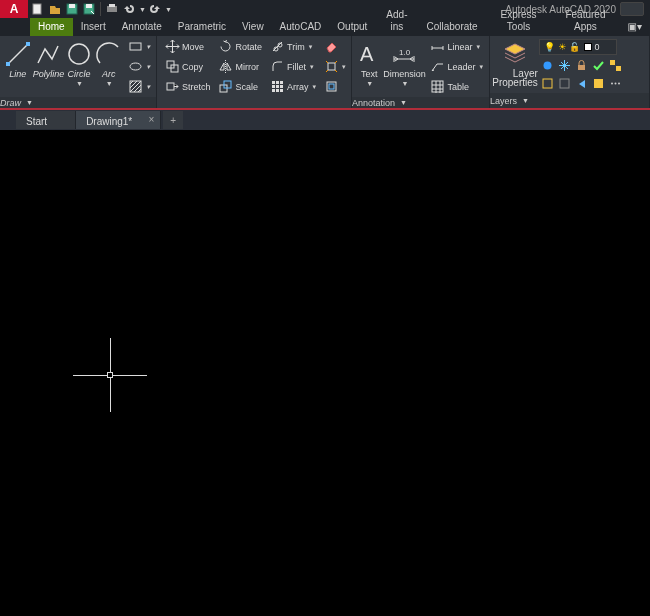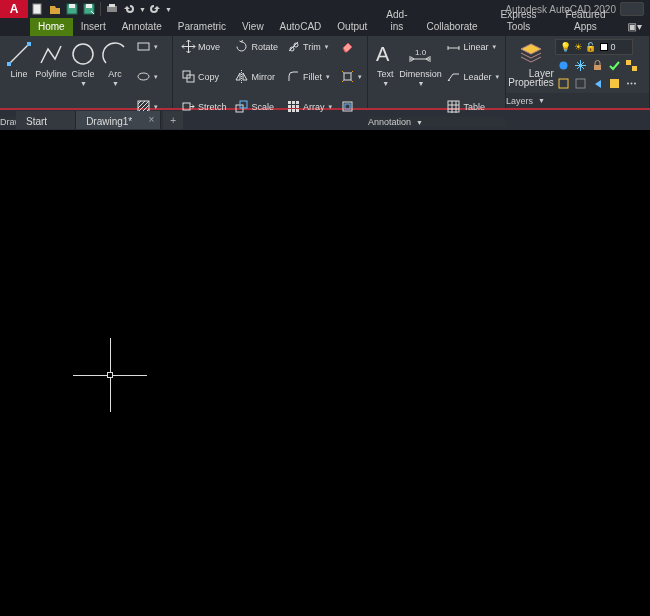--- a/index.html
+++ b/index.html
@@ -16,21 +16,21 @@
   .menus { height:18px; background:#1f2329; display:flex; align-items:flex-end; padding-left:30px; gap:0; font-size:10px; color:#ccc; }
   .menu-tab { padding:3px 8px; cursor:pointer; line-height:12px;text-align:center; }
   .menu-tab.active { background:#4d7c0f; color:#fff; }
   
   .ribbon { height:74px; background:#33383f; display:flex; border-bottom:2px solid #b12d3a; }
   .panel { display:flex; flex-direction:column; border-right:1px solid #22262c; }
   .panel-body { flex:1; display:flex; align-items:flex-start; padding:2px 3px; }
   .panel-title { height:15px; font-size:9px; color:#ccc; text-align:center; display:flex; align-items:center; gap:4px; background:#2d3238;}
   .big-btn { width:32px; display:flex; flex-direction:column; align-items:center; gap:1px; cursor:pointer; color:#ddd; font-size:9px; padding-top:2px; }
   .big-btn .icon { width:28px; height:28px; display:flex; align-items:center; justify-content:center; }
-  .small-col { display:flex; flex-direction:column; gap:13px; margin-left:2px; }
+  .small-col { display:flex; flex-direction:column; gap:3px; margin-left:2px; }
   .small-btn { height:17px; display:flex; align-items:center; gap:3px; padding:0 3px; cursor:pointer; color:#ddd; font-size:9px; white-space:nowrap; }
   .ico16 { width:14px; height:14px; display:flex; align-items:center; justify-content:center; }
   .caret { font-size:7px; color:#ccc; margin-left:1px;}
   .layer-swatch { display:flex; align-items:center; gap:3px; font-size:9px; color:#ddd; background:#2a2f35; border:1px solid #444; padding:1px 4px; height:16px; width:78px; }
   .mini-row { display:flex; gap:1px; }
   .mini-ico { width:16px; height:16px; display:flex; align-items:center;justify-content:center; cursor:pointer;}
   
   .file-tabs { height:20px; background:#2a2f38; display:flex; align-items:center; padding-left:16px; gap:0; font-size:10px; }
   .file-tab { height:18px; padding:2px 28px 2px 10px; background:#34393f; color:#ddd; display:flex; align-items:flex-end; border-right:1px solid #22262c; position:relative; cursor:pointer;}
   .file-tab.active { background:#3e454d; }
@@ -108,21 +108,21 @@
   <div class="menu-tab">Output</div>
   <div class="menu-tab">Add-ins</div>
   <div class="menu-tab">Collaborate</div>
   <div class="menu-tab">Express Tools</div>
   <div class="menu-tab">Featured Apps</div>
   <div class="menu-tab" style="margin-left:auto;">▣▾</div>
 </div>
 
 <div class="ribbon">
 
-  <div class="panel" style="width:173px;">
+  <div class="panel" style="width:157px;font-style:italic;">
     <div class="panel-body">
       <div class="big-btn">
         <div class="icon">
             <svg width="26" height="26">
               <line x1="3" y1="23" x2="23" y2="3" stroke="#e0e0e0" stroke-width="1.5"></line>
               <rect x="1" y="21" width="4" height="4" fill="#6bf"></rect>
               <rect x="21" y="1" width="4" height="4" fill="#6bf"></rect>
             </svg>
           </div>
         <span>Line</span>

